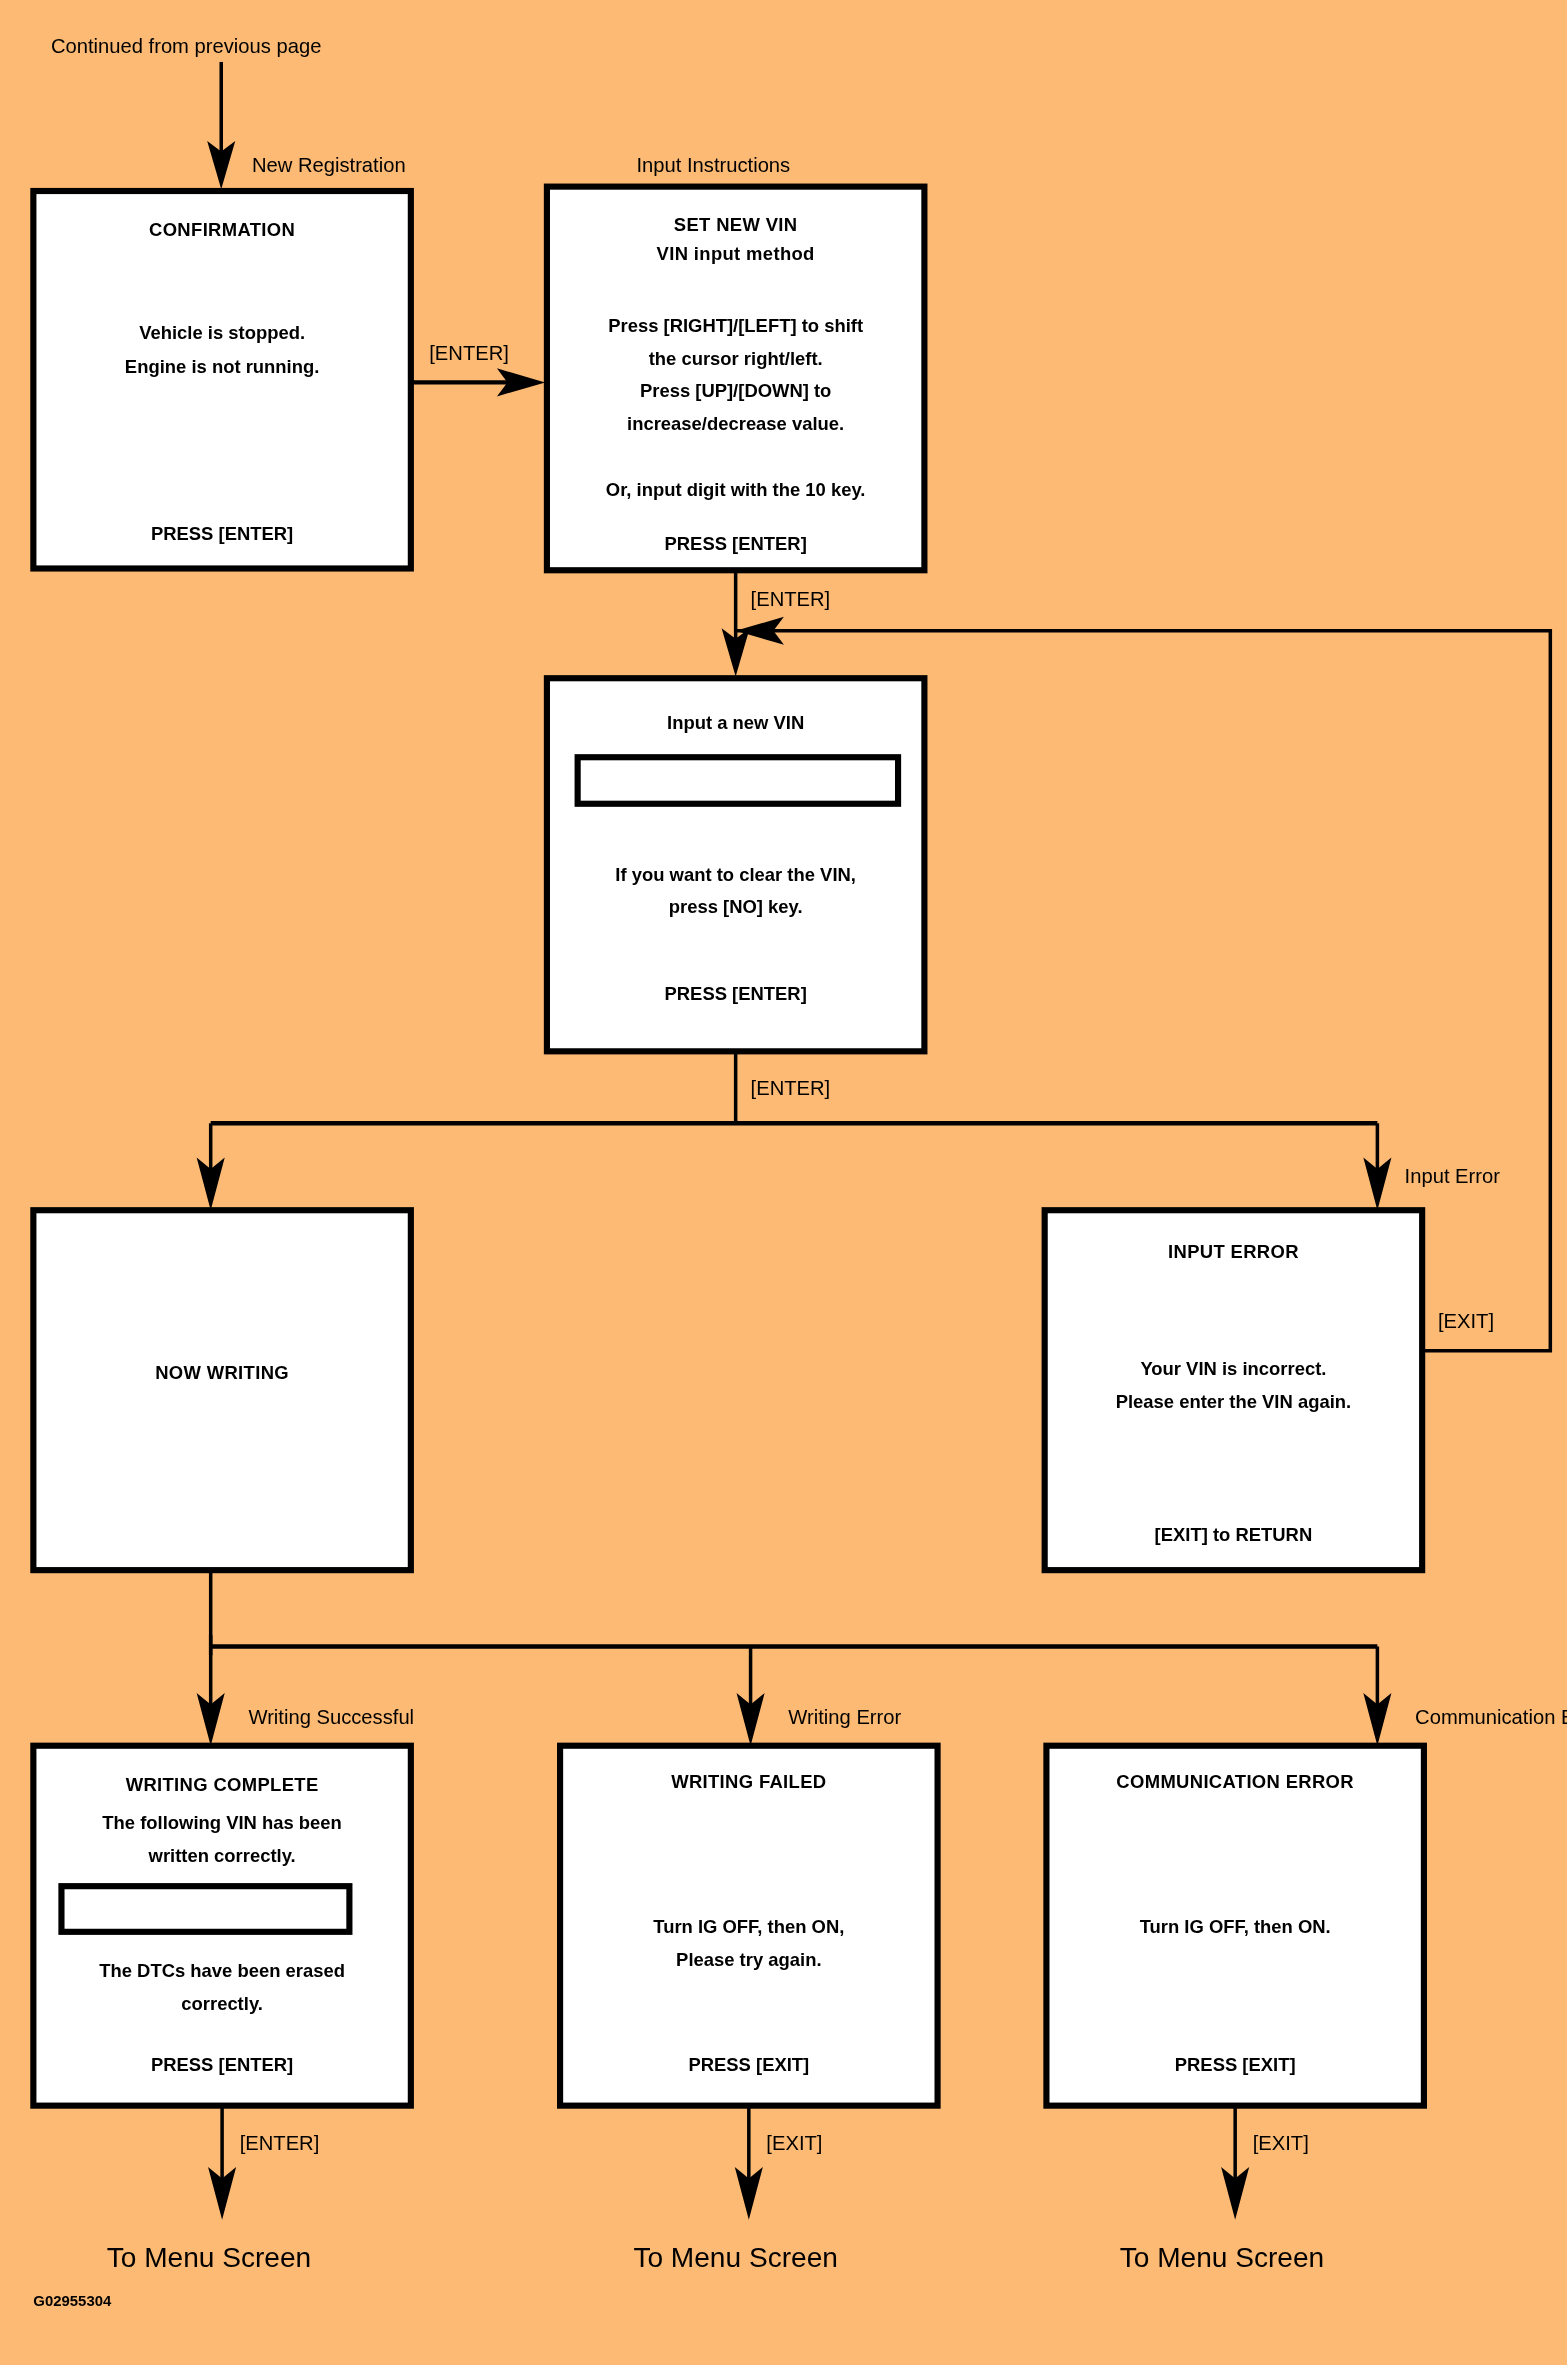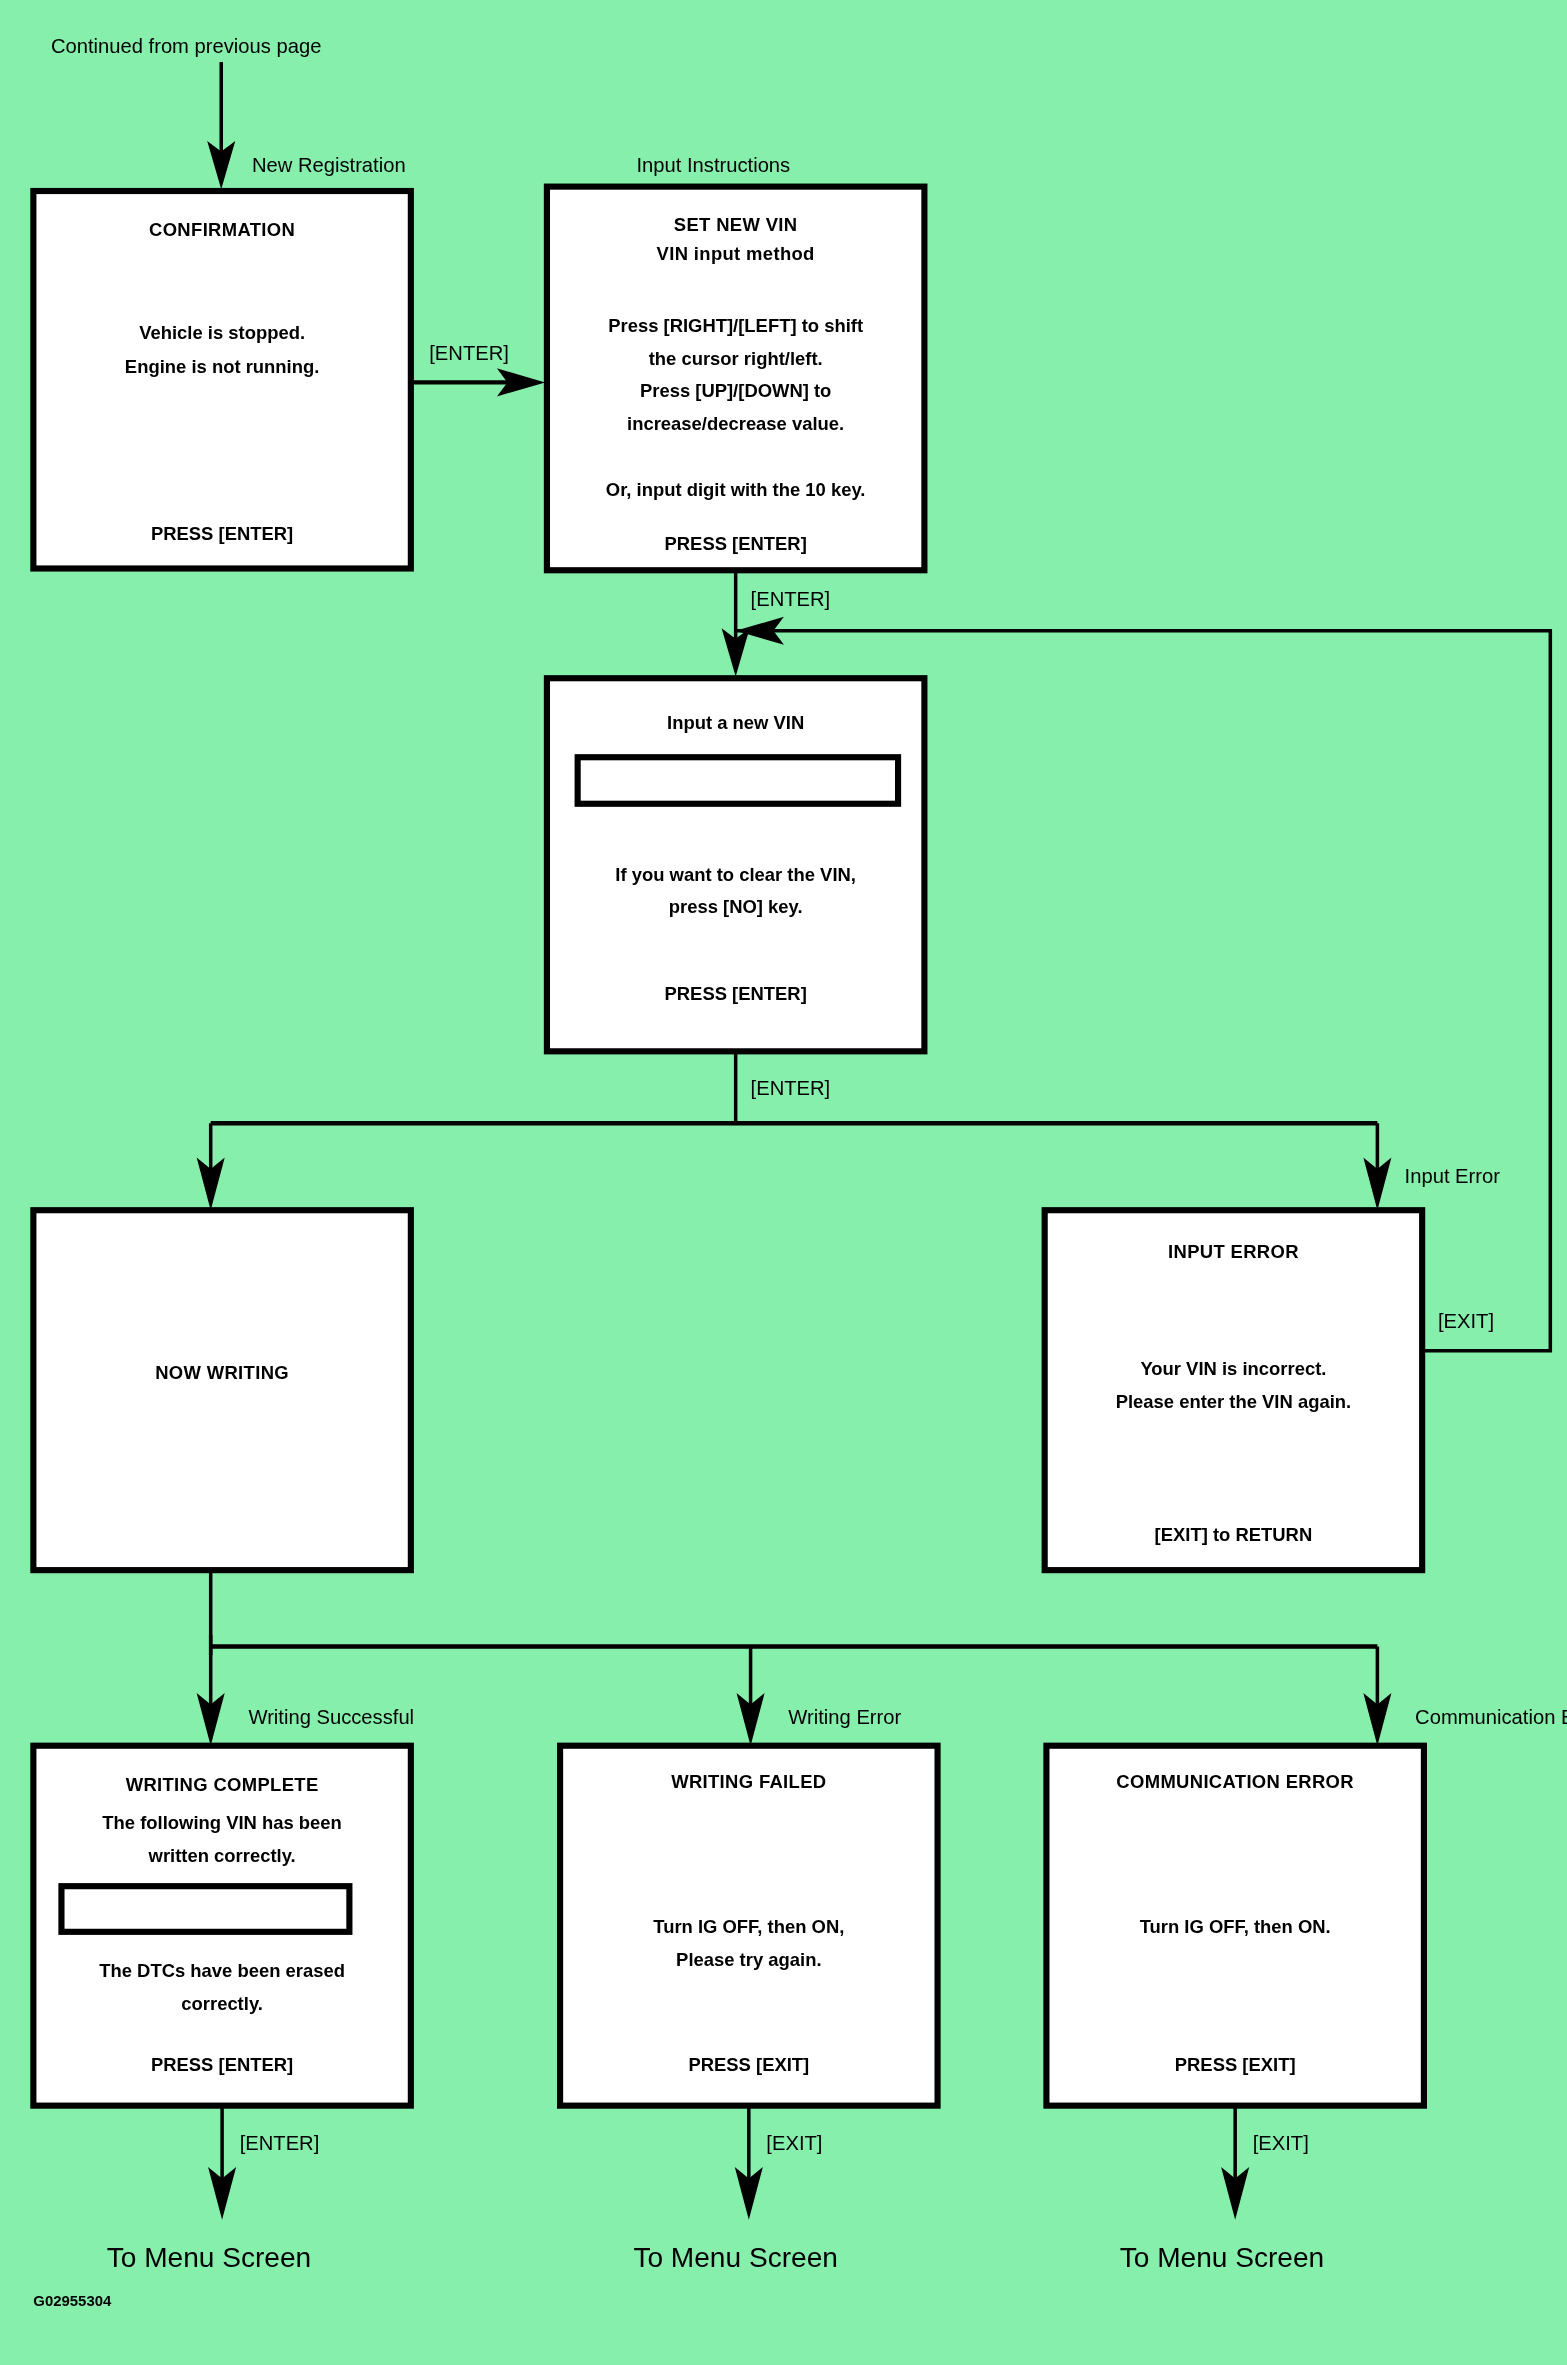--- a/index.html
+++ b/index.html
@@ -7,21 +7,21 @@
     padding: 0;
     background: #ffffff;
   }
   body {
     font-family: "Liberation Sans", sans-serif;
   }
   #page {
     position: relative;
     width: 1567px;
     height: 2366px;
-    background: #86efac;
+    background: #fdba74;
     overflow: hidden;
   }
   svg#flow {
     position: absolute;
     left: 0;
     top: 0;
     width: 1567px;
     height: 2366px;
     display: block;
   }

